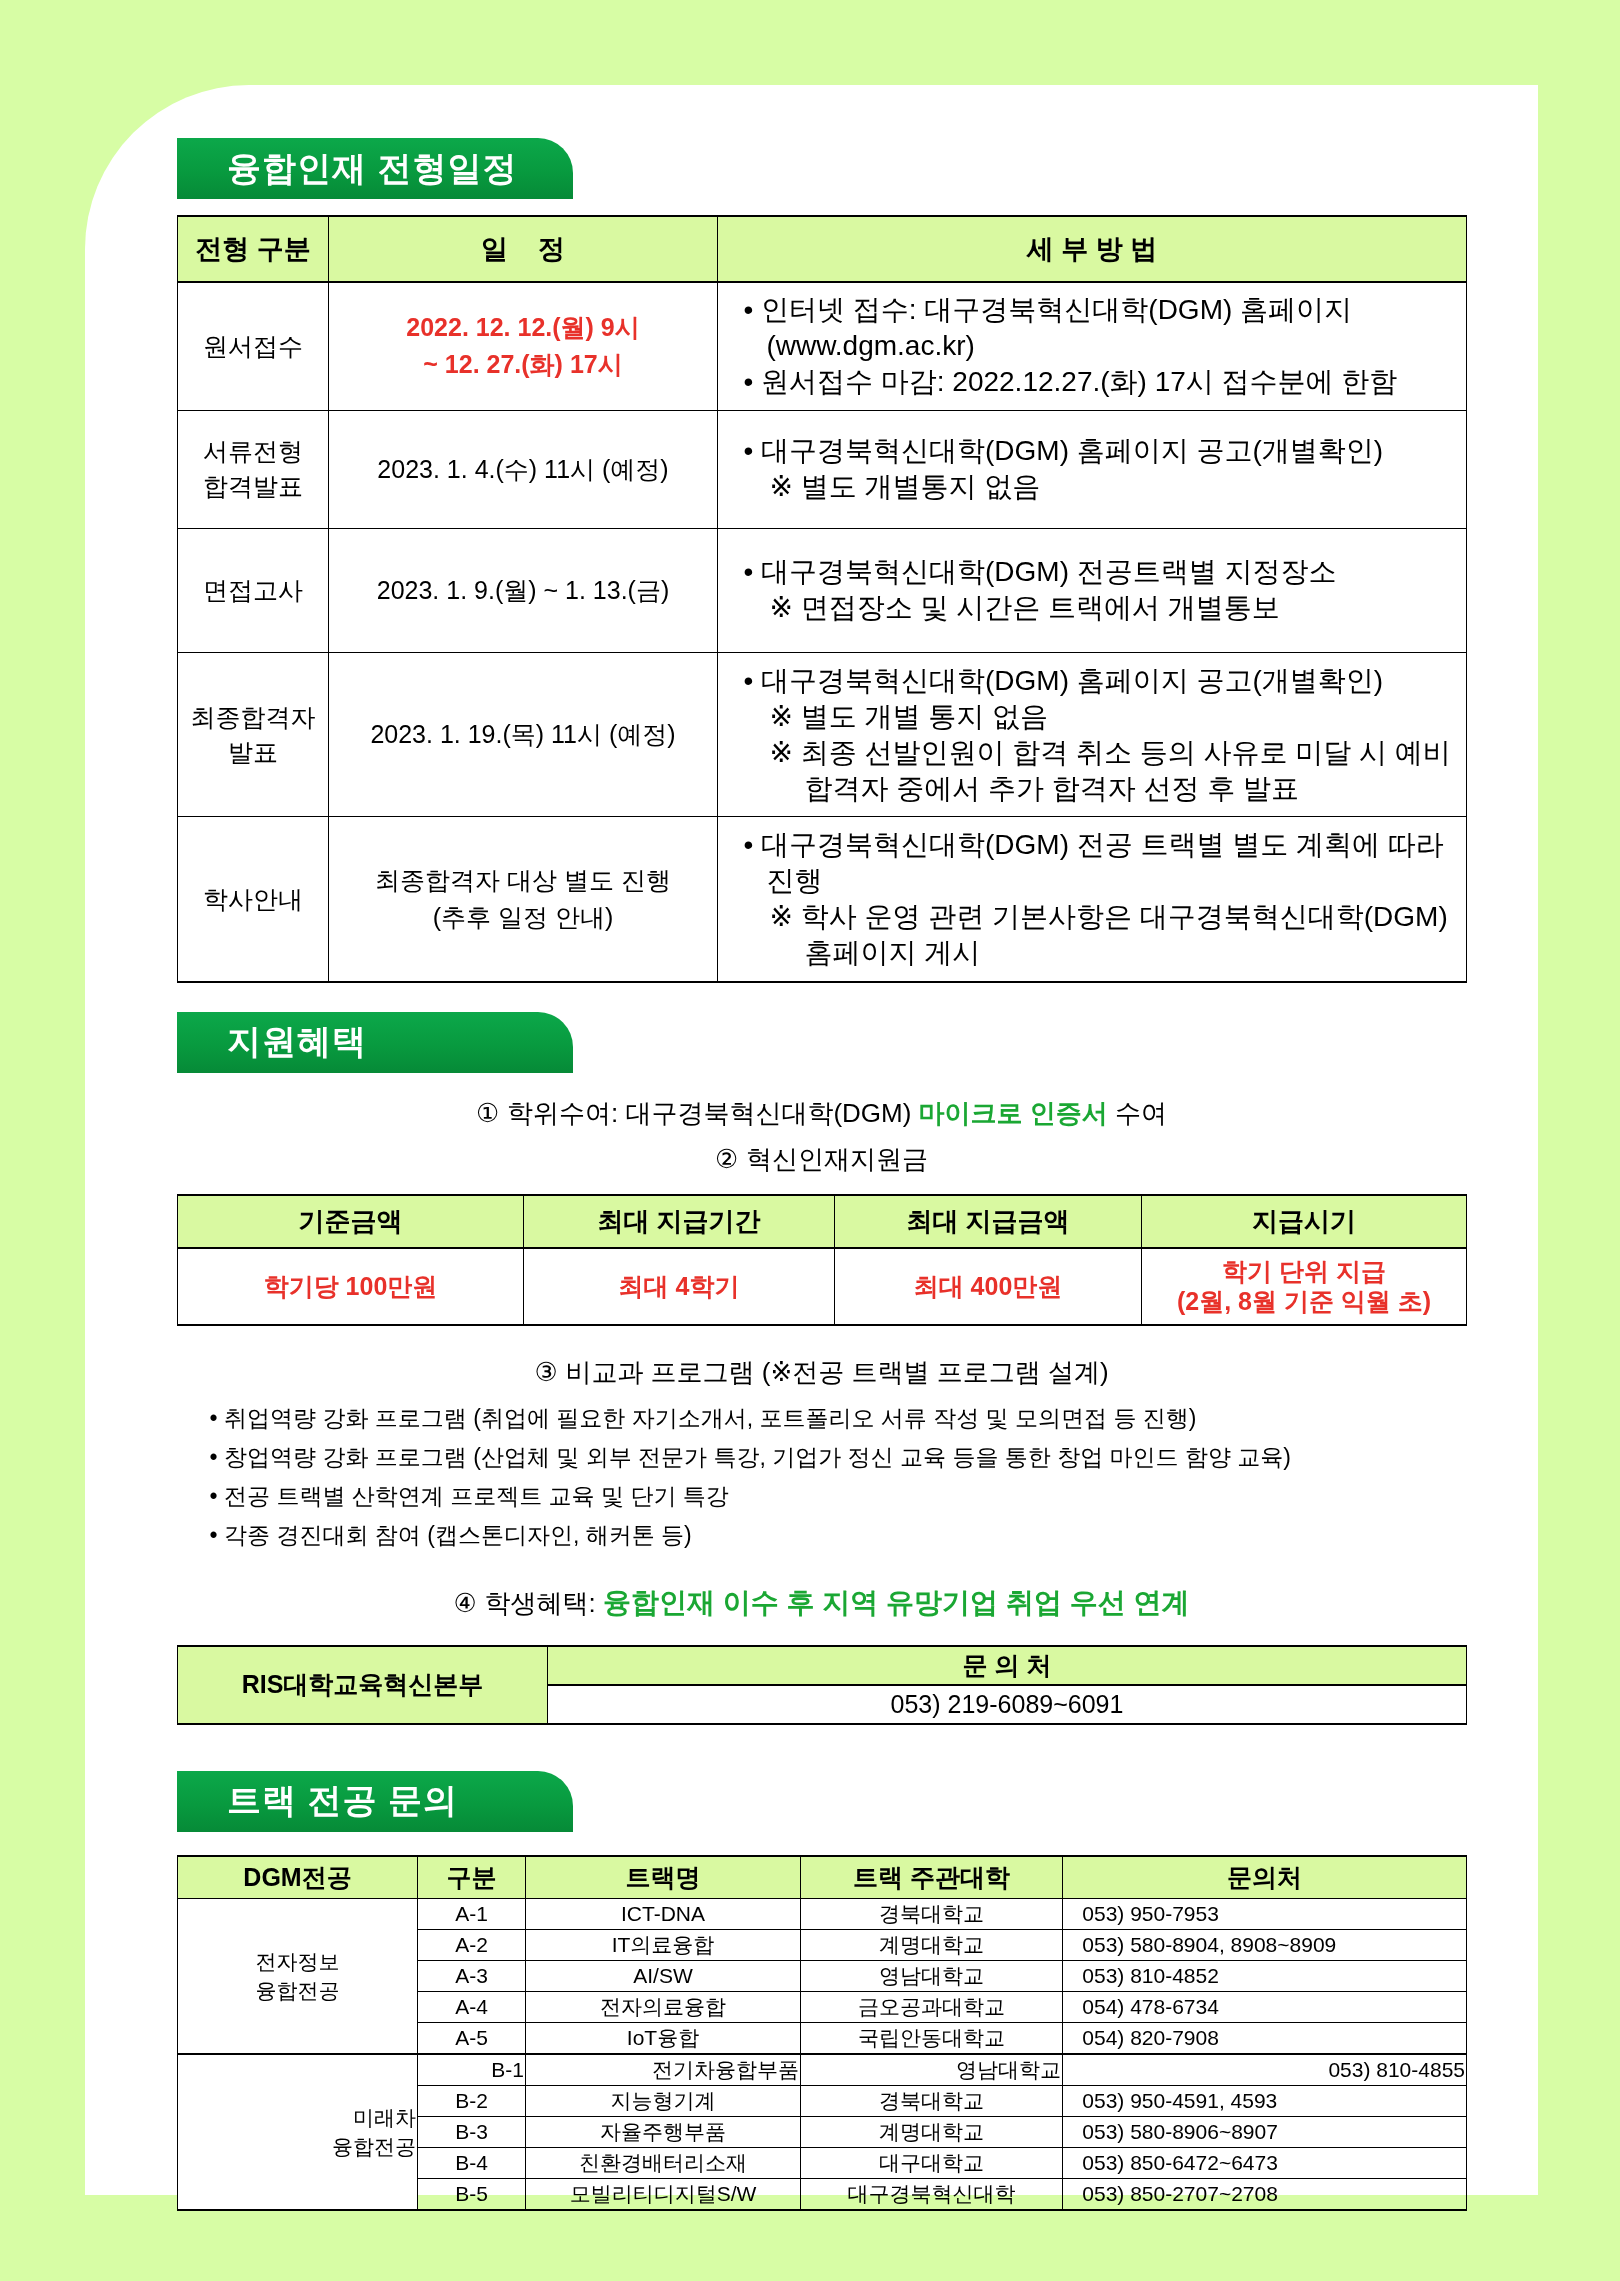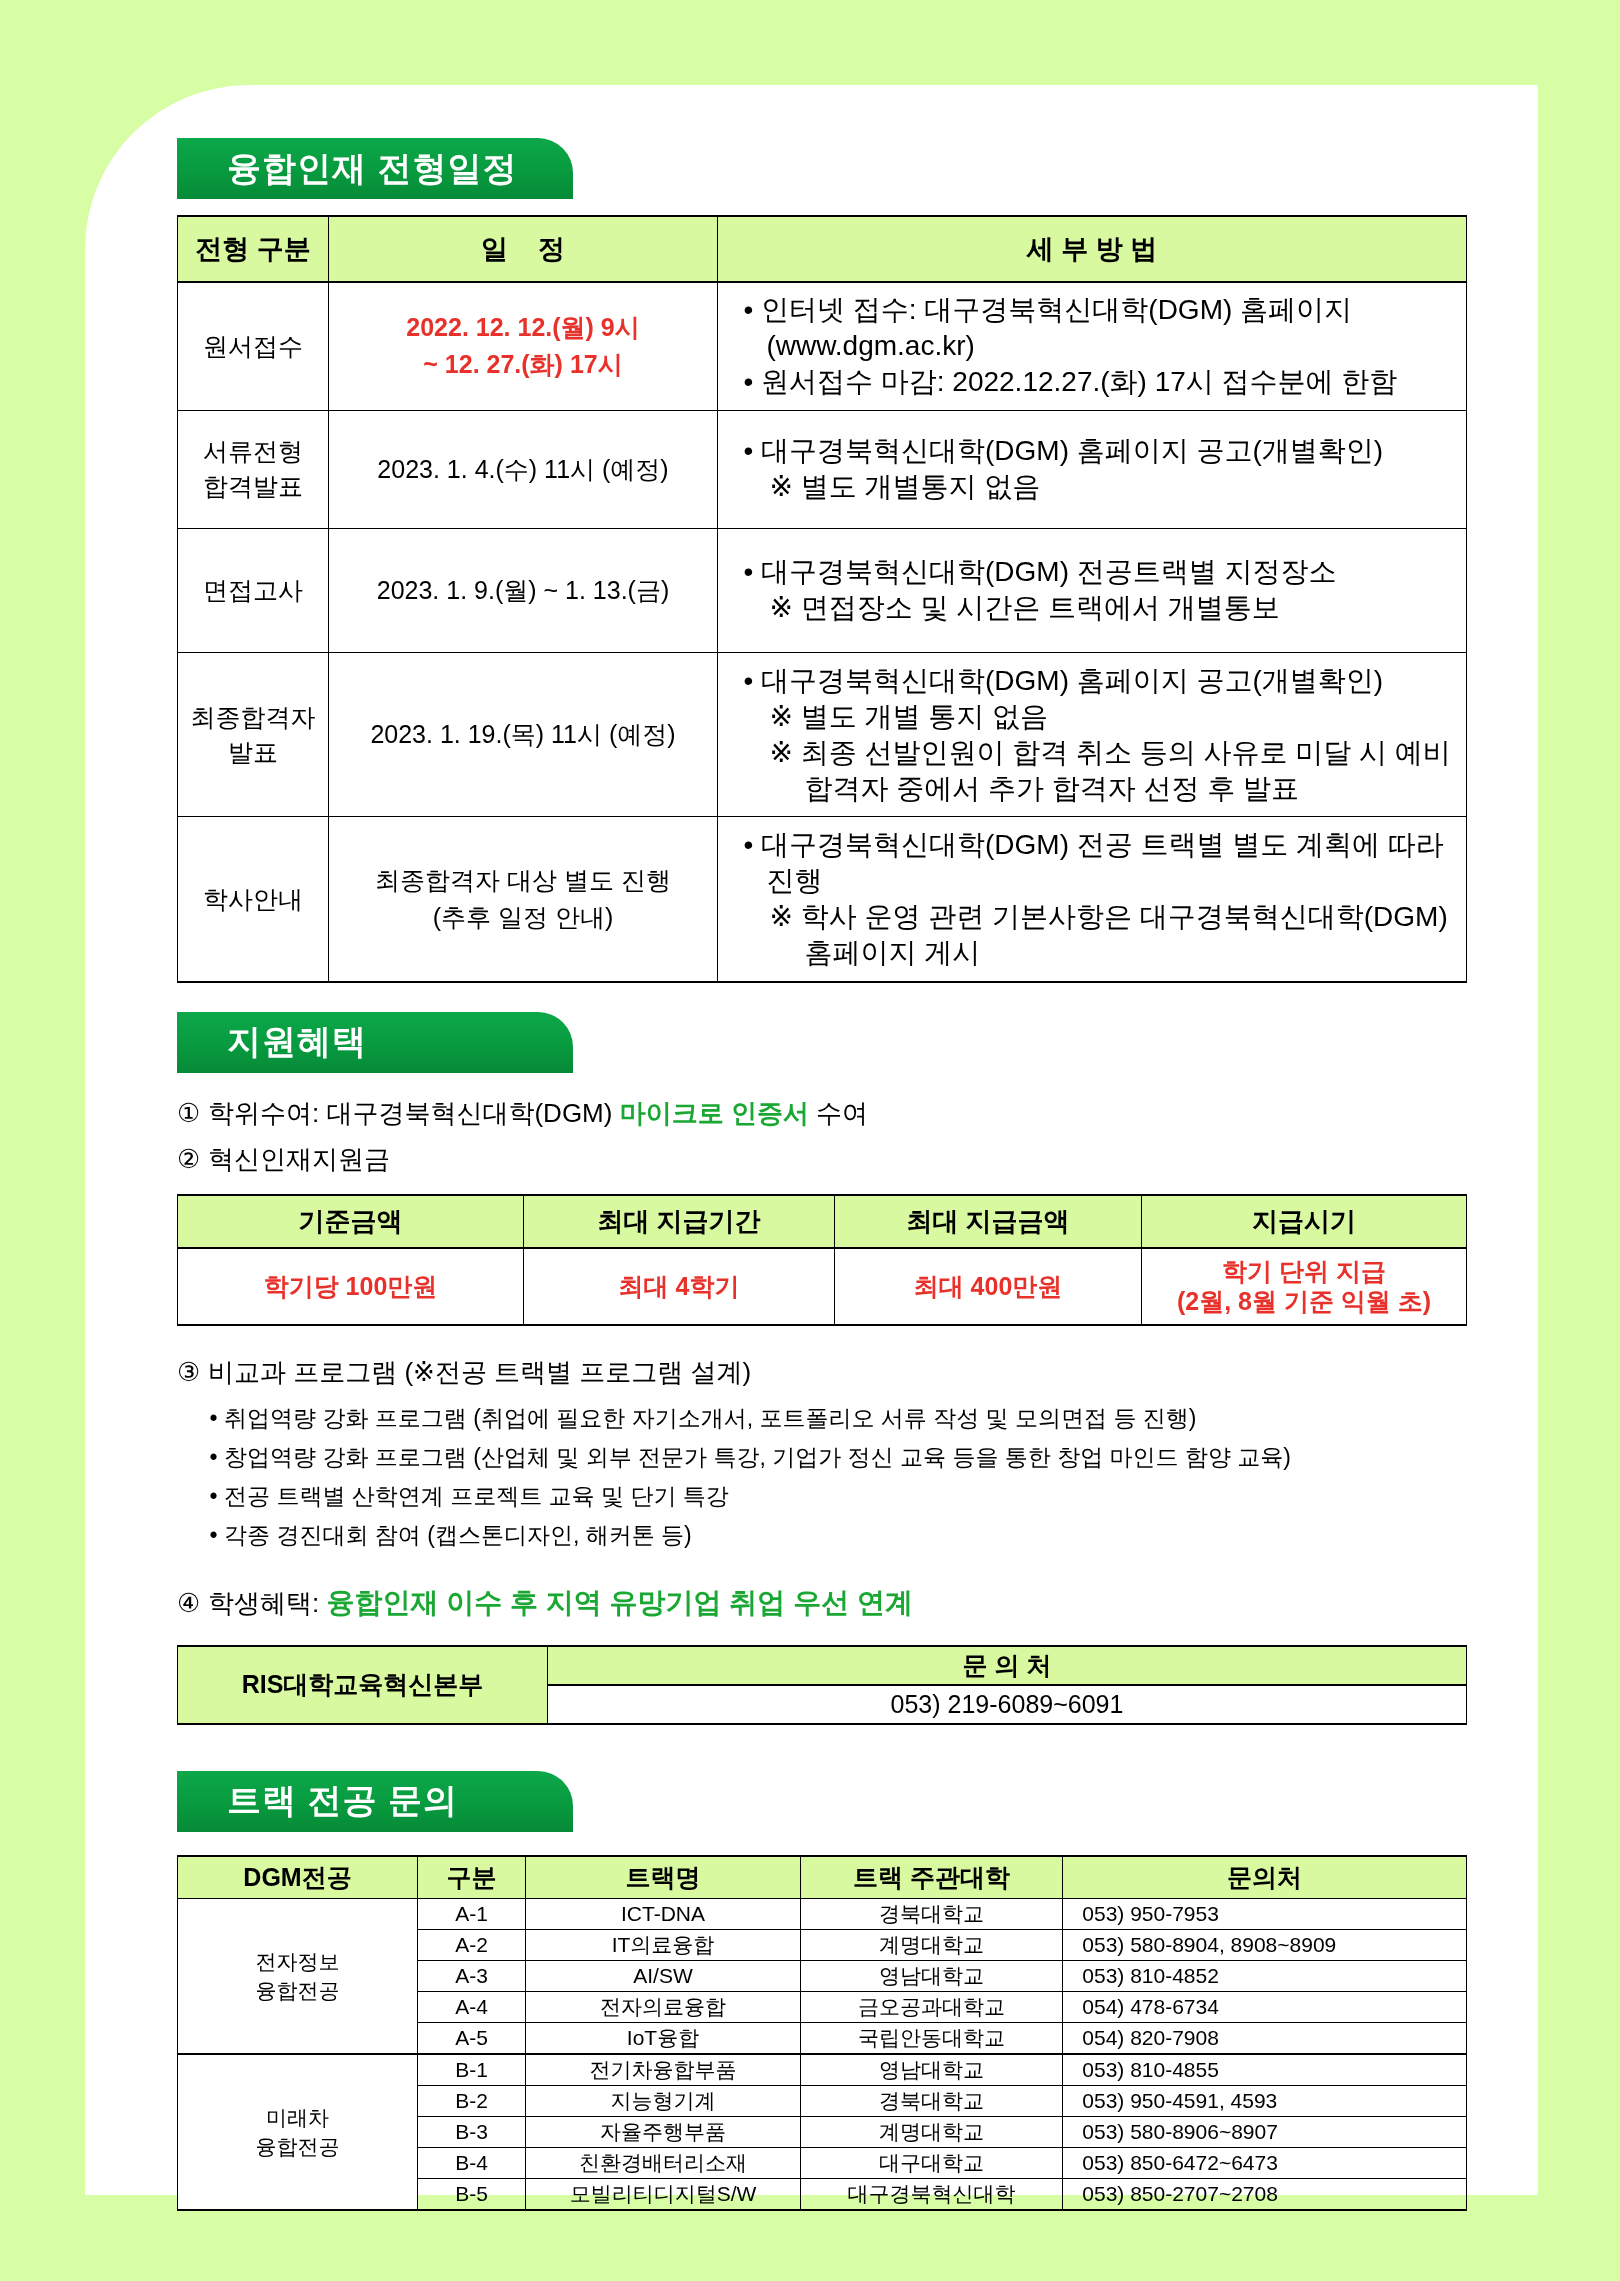--- a/index.html
+++ b/index.html
@@ -49,21 +49,21 @@
   #tbl-schedule tbody tr:nth-child(2){height:118px;}
   #tbl-schedule tbody tr:nth-child(3){height:124px;}
   #tbl-schedule tbody tr:nth-child(4){height:151px;}
   #tbl-schedule tbody tr:nth-child(5){height:118px;}
   .d-line{line-height:36px;}
   .d-b{padding-left:33px;text-indent:-23px;}
   .d-s{padding-left:71px;text-indent:-35px;}
   .mk{display:inline;}
 
   
-  .benefit{font-size:26px;line-height:42px;}
+  .benefit{font-size:26px;line-height:42px;text-align:center;}
   #benefit-1{margin-top:19.3px;}
   #benefit-2{margin-top:3.9px;}
   #benefit-3{margin-top:25px;}
   #benefit-4{margin-top:27px;font-size:26px;}
   .b-num{margin-right:7.7px;}
   .hl-green{color:#1aa733;font-weight:bold;}
   #benefit-4 .hl-green{font-size:28px;}
   .bullets{margin-top:6px;}
   .bullet-line{font-size:23px;line-height:39px;padding-left:50px;text-indent:-17.4px;}
 
@@ -80,21 +80,21 @@
   #tbl-recruit th.cheader{background:#d9f9a1;font-size:25px;font-weight:bold;height:39px;border-bottom:2.4px solid #000;white-space:pre;}
   #tbl-recruit td.phone{height:39px;font-size:25px;}
 
   
   #tbl-tracks{margin-top:23px;border-top:2.9px solid #000;border-bottom:2.9px solid #000;}
   #tbl-tracks th,#tbl-tracks td{border:1px solid #000;text-align:center;}
   #tbl-tracks th{background:#d9f9a1;font-size:25px;font-weight:bold;height:43px;border-bottom:1.9px solid #000;}
   #tbl-tracks td{height:28px;font-size:21px;}
   #tbl-tracks td.major{font-size:21px;line-height:29px;background:#fff;}
   #tbl-tracks td.tel{text-align:left;padding-left:19.3px;}
-  #tbl-tracks tr.grp-start td{border-top:2.4px solid #000;}
+  #tbl-tracks tr.grp-start td{border-top:2.4px solid #000;text-align:right;}
 </style>
 </head>
 <body>
 
 <div class="panel"></div>
 
 <div class="content">
 
   <div class="badge" id="badge-schedule">융합인재 전형일정</div>
 

